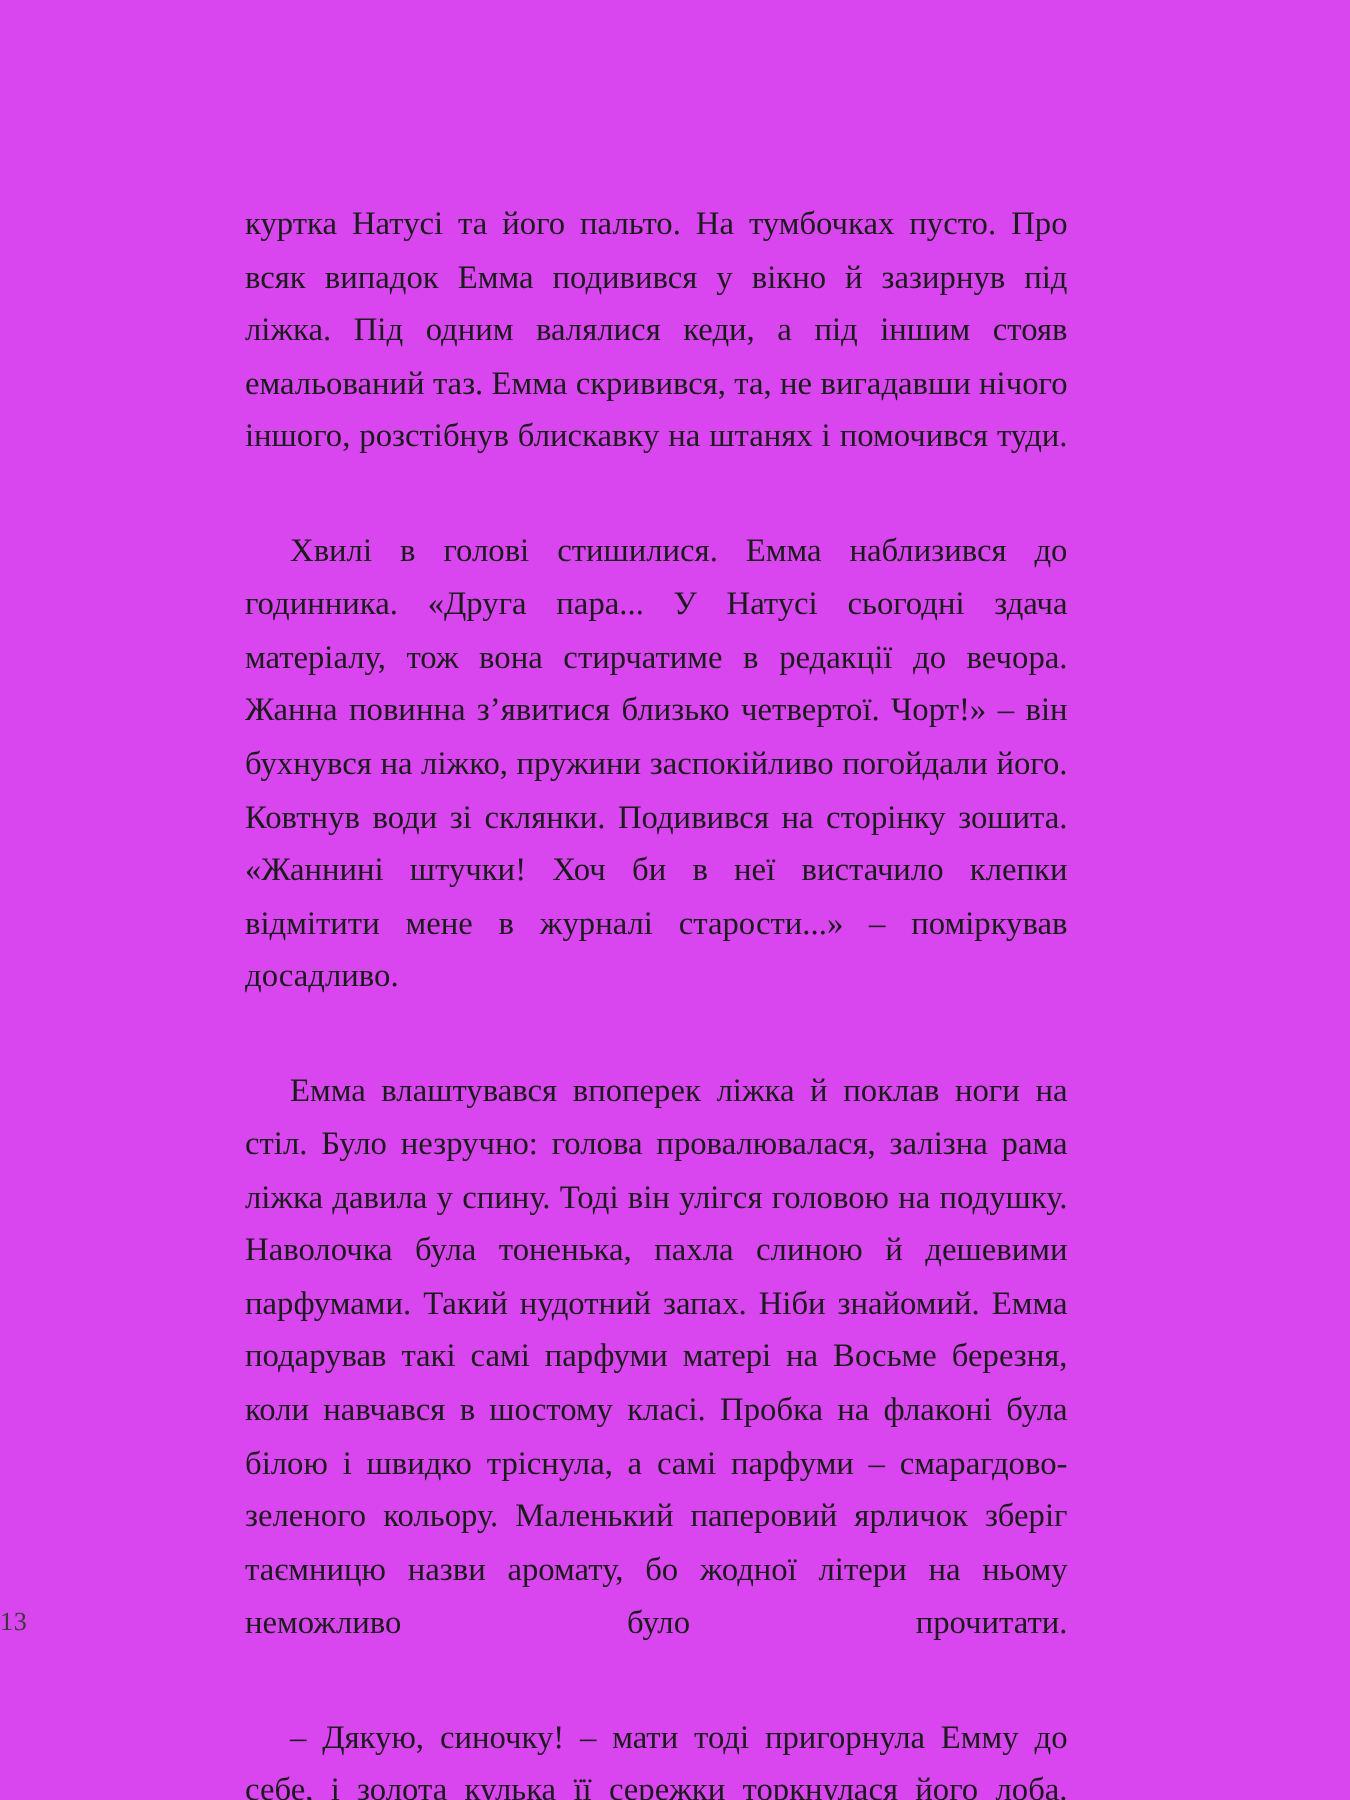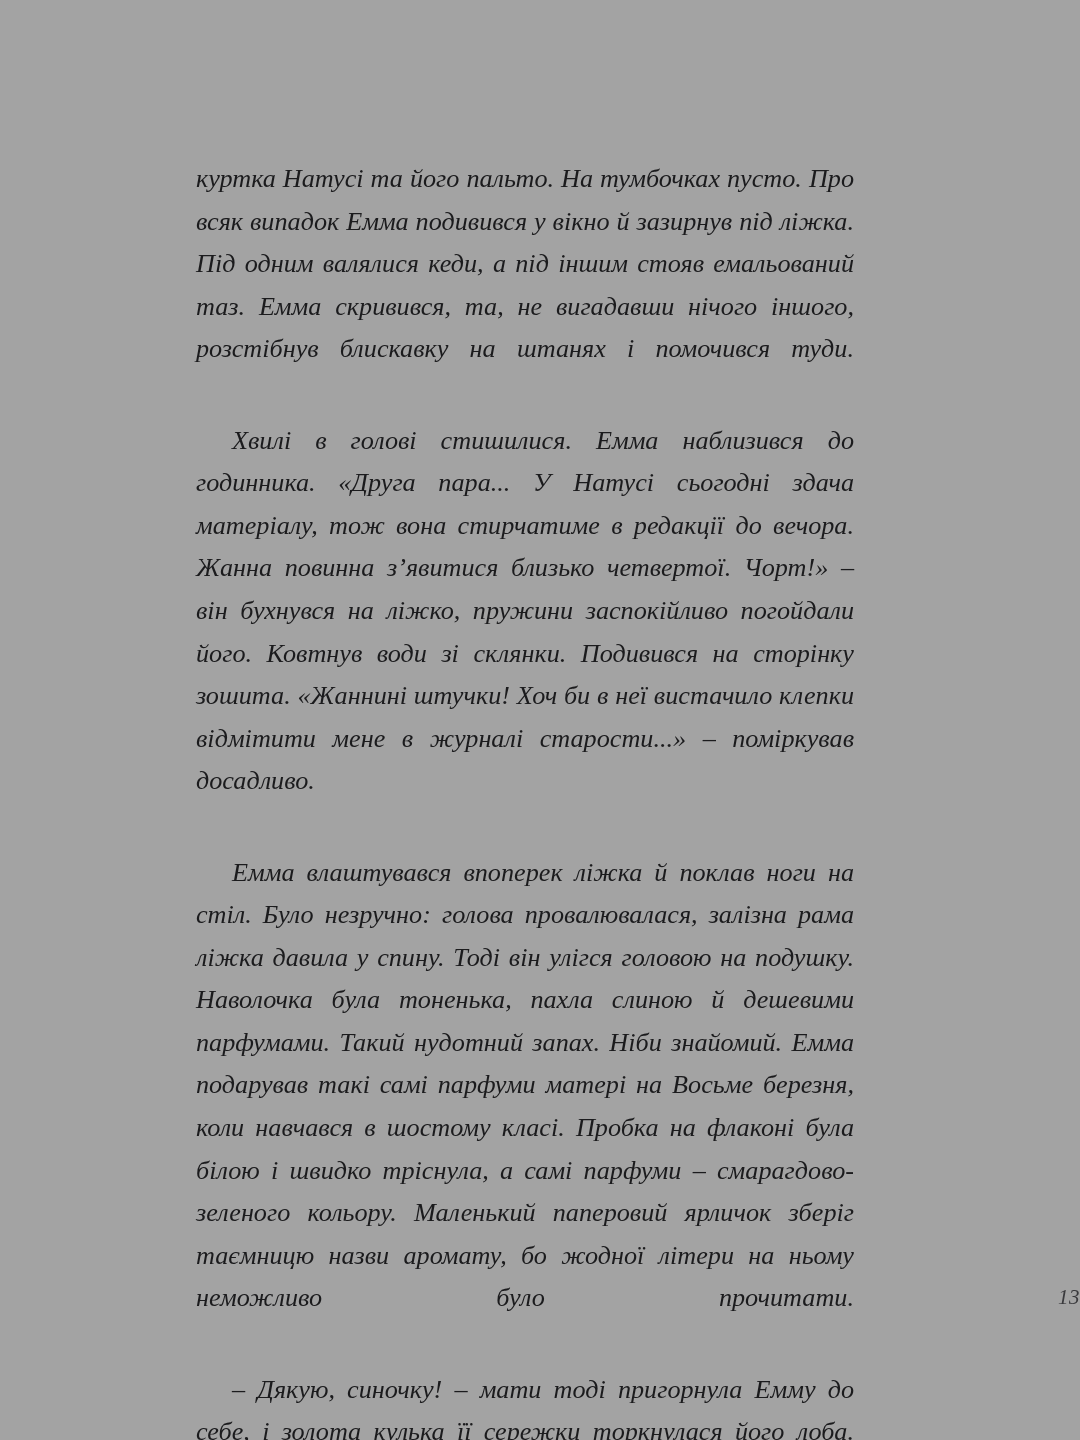--- a/index.html
+++ b/index.html
@@ -5,25 +5,24 @@
 <style>
   html, body {
     margin: 0;
     padding: 0;
     background: #ffffff;
   }
   .page {
     position: relative;
     width: 1080px;
     height: 1440px;
-    background: #a3a3a3;
+    background: #d946ef;
     margin: 0 auto;
     overflow: hidden;
     box-sizing: border-box;
-    font-style: italic;
   }
   .text-block {
     position: absolute;
     left: 196px;
     top: 158px;
     width: 658px;
     font-family: "Liberation Serif", "DejaVu Serif", serif;
     font-size: 26.2px;
     line-height: 42.6px;
     color: #1b1b1d;
@@ -48,21 +47,21 @@
   .para::after {
     content: "";
     display: inline-block;
     width: 100%;
   }
   .folio {
     position: absolute;
     left: 0;
     right: 0;
     top: 1285px;
-    text-align: right;
+    text-align: left;
     font-family: "Liberation Serif", "DejaVu Serif", serif;
     font-size: 21px;
     color: #3a3a3d;
     letter-spacing: 0.5px;
   }
 </style>
 </head>
 <body>
 
 <div class="page">

